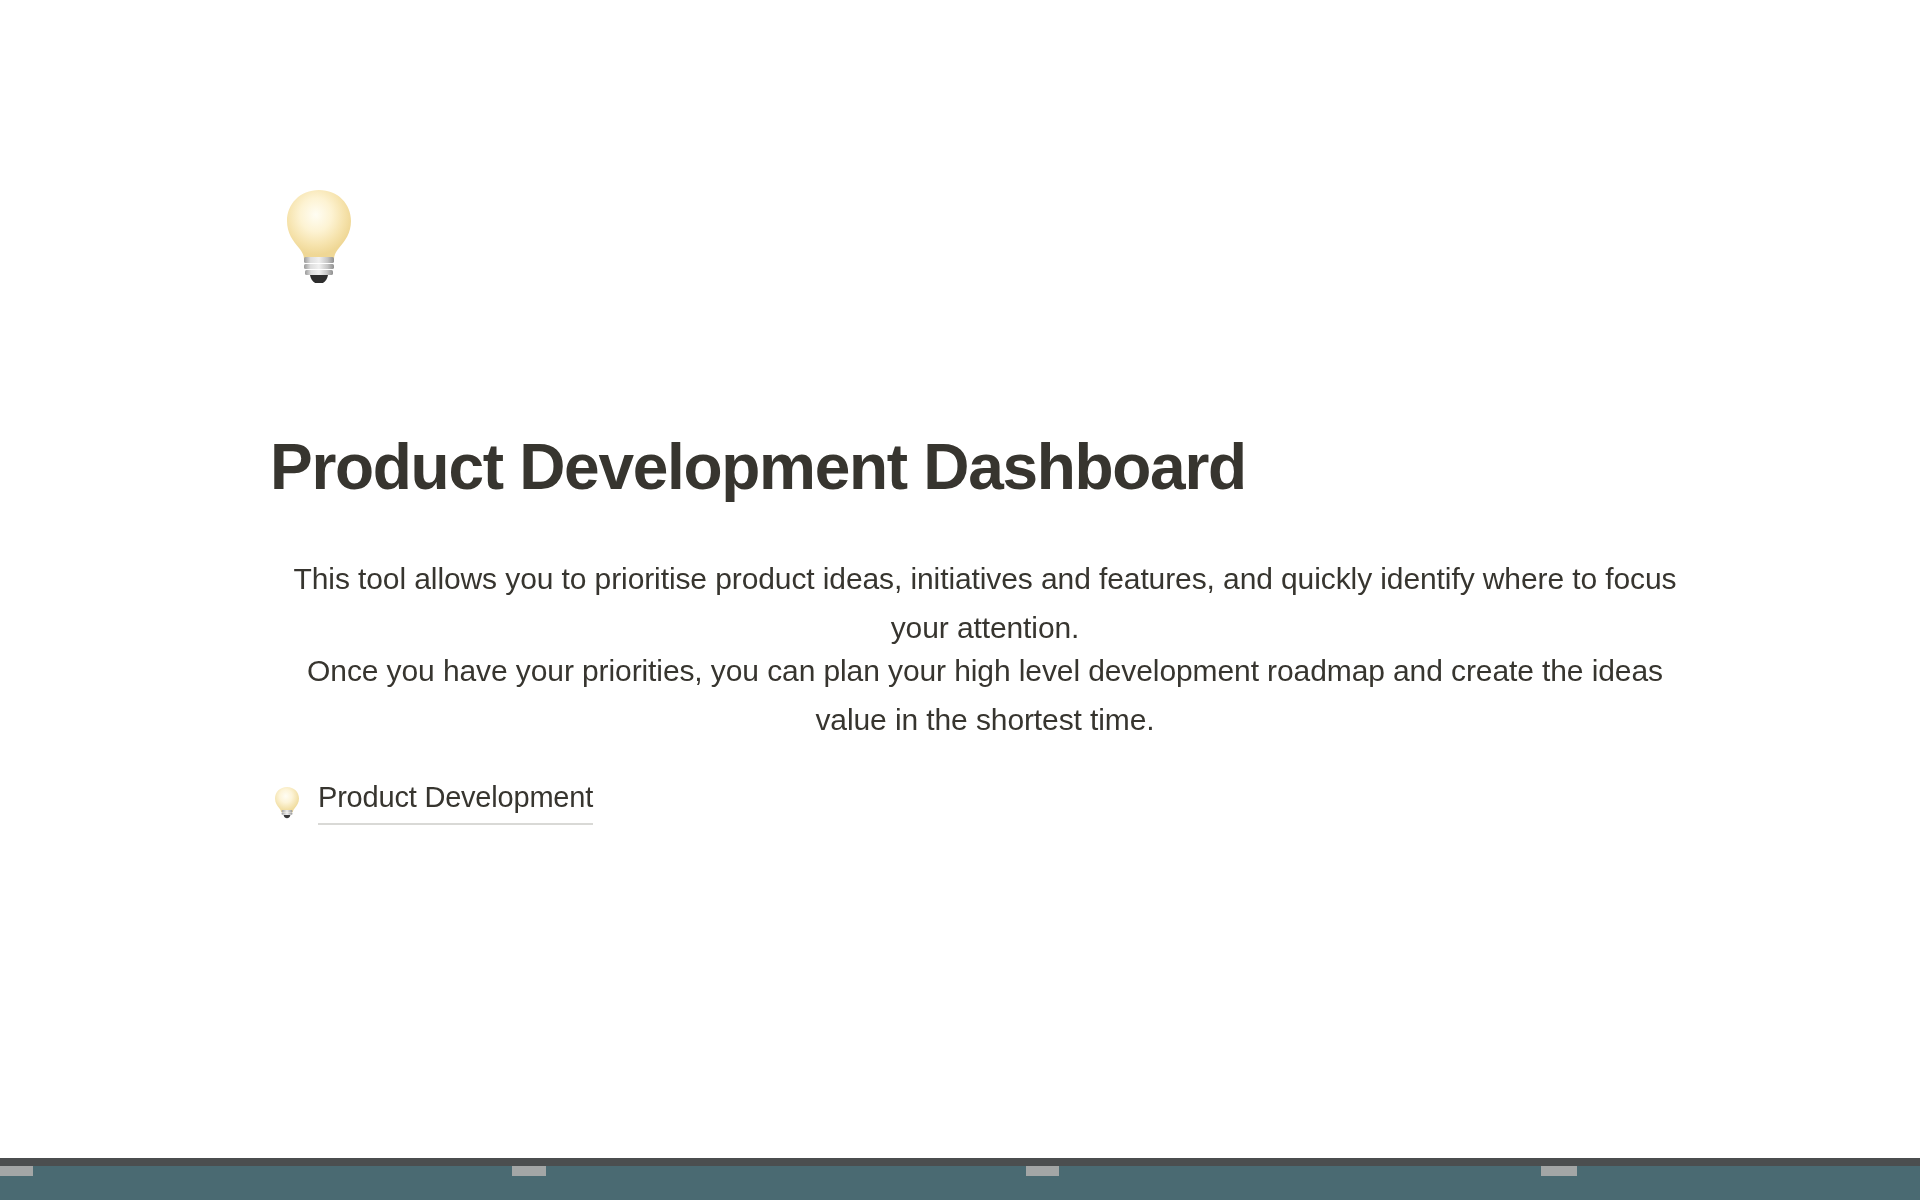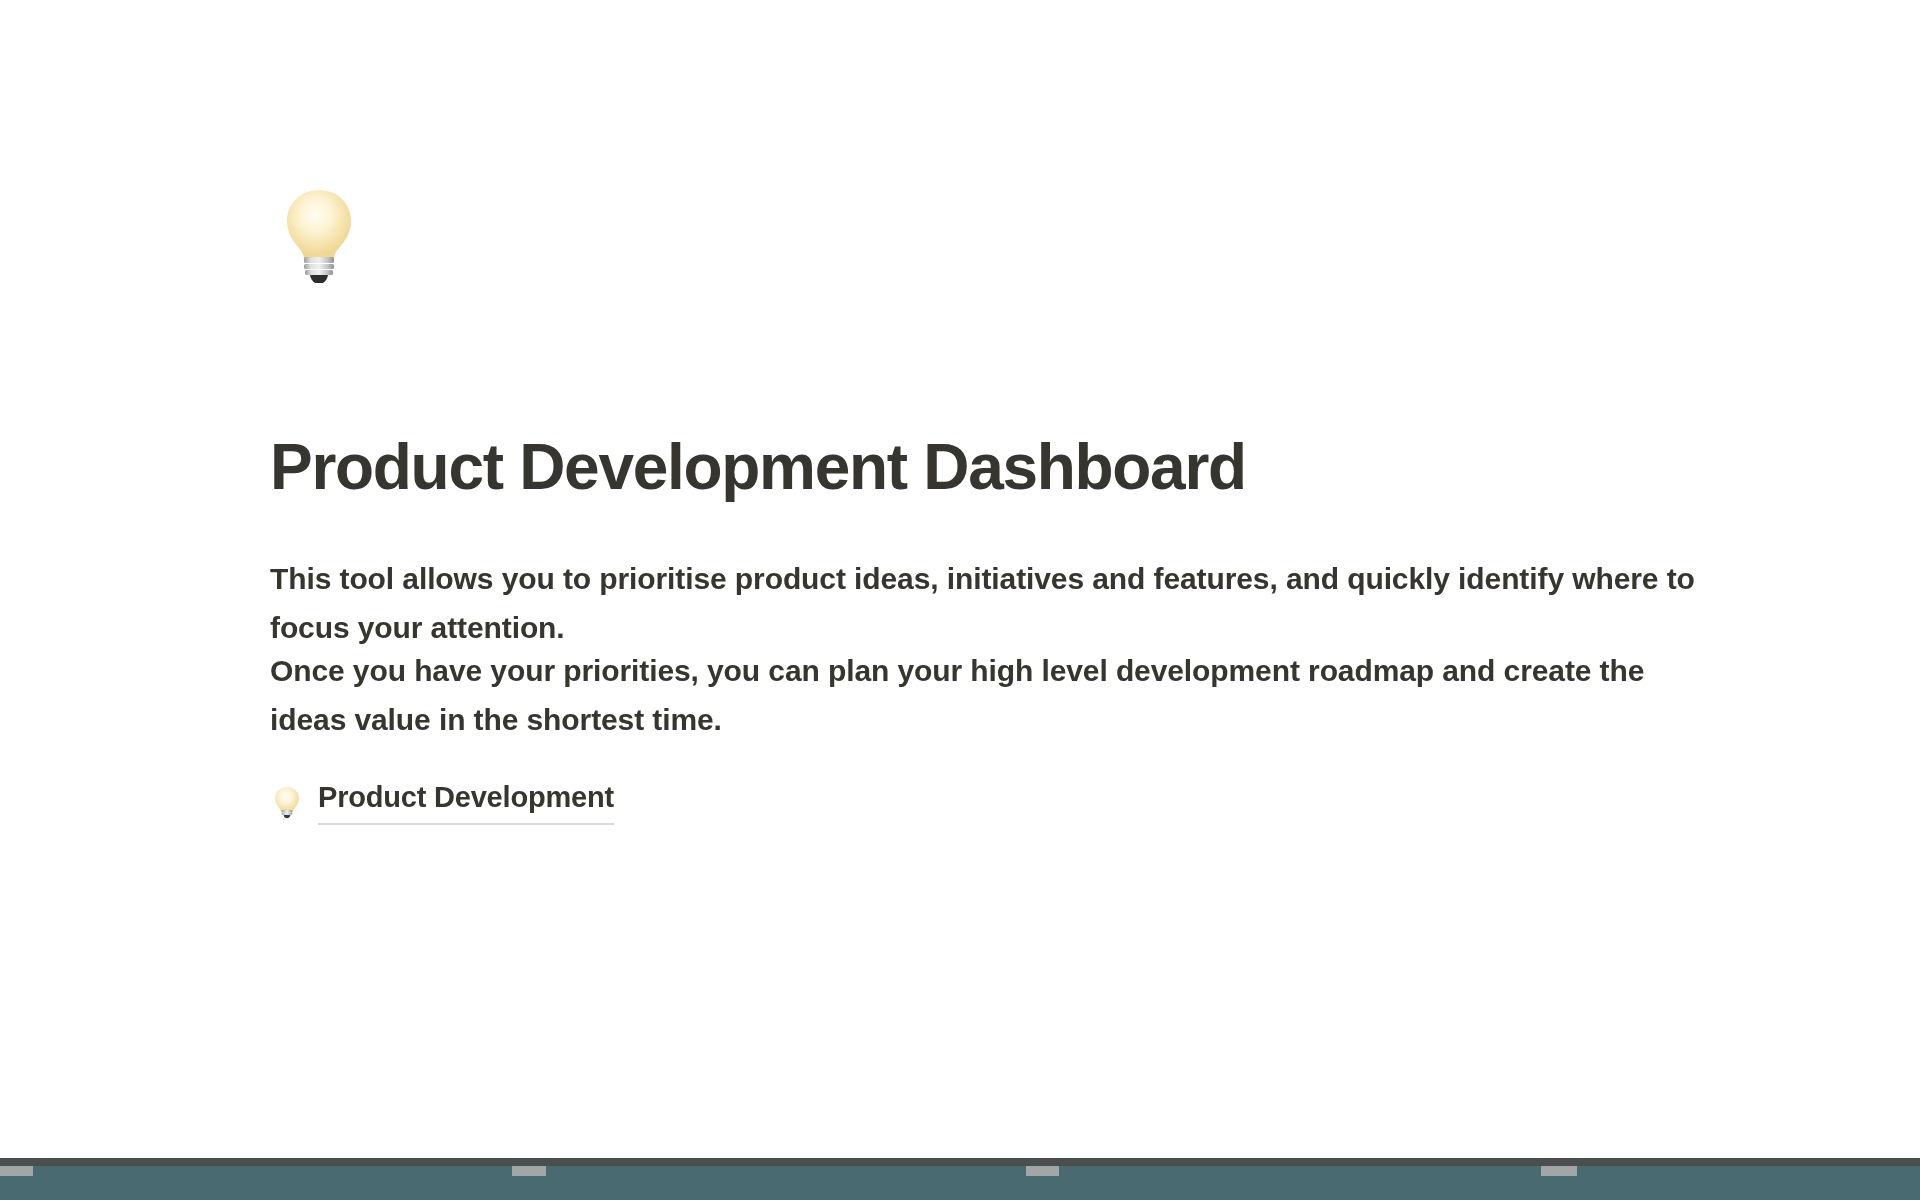--- a/index.html
+++ b/index.html
@@ -71,24 +71,25 @@
     white-space: nowrap;
   }
 
   
   .para {
     position: absolute;
     left: 0;
     width: 1430px;
     font-size: 30px;
     line-height: 49px;
-    font-weight: 700;
+    font-weight: 400;
     color: #37352f;
     letter-spacing: -0.1px;
     font-family: "Liberation Sans", sans-serif;
+    text-align: center;
   }
   .para-1 { top: 554px; }
   .para-2 { top: 646px; }
 
   
   .link-row {
     position: absolute;
     left: 0;
     top: 780px;
     display: flex;
@@ -100,21 +101,21 @@
     display: inline-block;
     width: 34px;
     height: 34px;
     margin-right: 14px;
     flex: 0 0 auto;
   }
   .link-emoji svg { display: block; }
   .link-text {
     font-size: 29px;
     line-height: 34px;
-    font-weight: 700;
+    font-weight: 400;
     color: #37352f;
     letter-spacing: -0.2px;
     border-bottom: 2px solid #d9d9d6;
     padding-bottom: 9px;
     font-family: "Liberation Sans", sans-serif;
     white-space: nowrap;
   }
 
   
   .bottom-bar {

